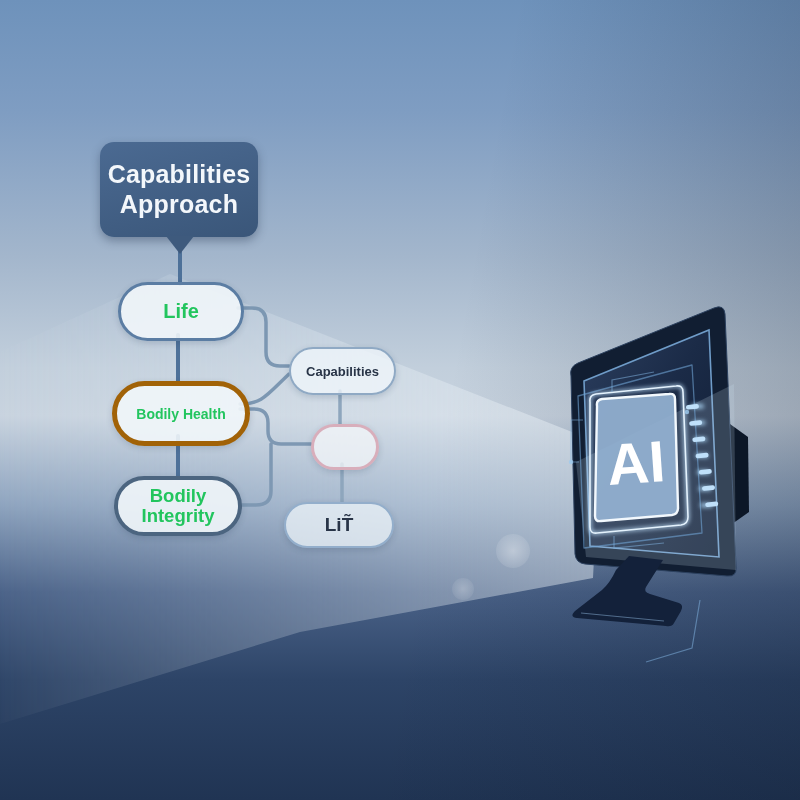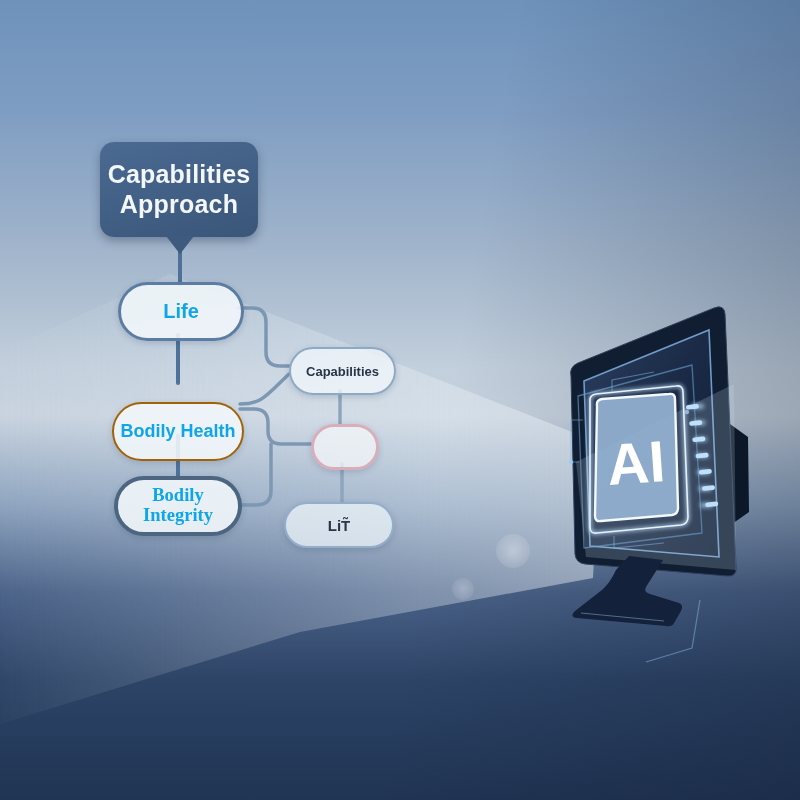--- a/index.html
+++ b/index.html
@@ -29,41 +29,41 @@
     background:radial-gradient(circle, rgba(255,255,255,0.35), rgba(255,255,255,0));
   }
   .dot-a{left:496px;top:534px;width:34px;height:34px;}
   .dot-b{left:452px;top:578px;width:22px;height:22px;opacity:.7;}
 
   svg.layer{position:absolute;left:0;top:0;width:800px;height:800px;}
 
   
   .node{
     position:absolute;display:flex;align-items:center;justify-content:center;
-    text-align:center;color:#0ea5e9;font-weight:bold;
+    text-align:center;color:#22c55e;font-weight:bold;
     box-shadow:0 2px 6px rgba(30,50,80,0.18);
   }
   .pill{border-radius:999px;background:rgba(241,246,250,0.9);}
   .root{
     left:100px;top:142px;width:158px;height:95px;border-radius:14px;
     background:linear-gradient(165deg,#4b6a92,#3a5679);
     color:#f3f7fb;font-size:25px;line-height:1.18;letter-spacing:.2px;
     box-shadow:0 4px 10px rgba(25,40,65,0.35);
   }
   .root .tail{
     position:absolute;left:66px;bottom:-17px;width:0;height:0;
     border-left:14px solid transparent;border-right:14px solid transparent;
     border-top:18px solid #3e5a7d;
   }
   .n-life{left:118px;top:282px;width:120px;height:53px;border:3.5px solid #5b7da3;font-size:20px;}
-  .n-bh{left:112px;top:381px;width:128px;height:55px;border:2px solid #a16207;font-size:18px;margin-top:21px;}
-  .n-bi{left:114px;top:476px;width:128px;height:60px;border:4px solid #4c6580;font-size:18.5px;line-height:1.08;padding:0 8px;box-sizing:border-box;font-family:Liberation Serif, serif;}
+  .n-bh{left:112px;top:381px;width:128px;height:55px;border:5px solid #a16207;font-size:14px;}
+  .n-bi{left:114px;top:476px;width:128px;height:60px;border:4px solid #4c6580;font-size:18.5px;line-height:1.08;padding:0 8px;box-sizing:border-box;}
   .n-cap{left:289px;top:347px;width:103px;height:44px;border:2.5px solid #8fa9c4;font-size:13px;font-weight:bold;color:#283447;background:rgba(240,246,251,0.78);}
   .n-pink{left:311px;top:424px;width:62px;height:40px;border:3px solid #d8aebb;background:rgba(244,247,250,0.75);}
-  .n-lit{left:284px;top:502px;width:106px;height:42px;border:2.5px solid #93aecb;font-size:15px;color:#283447;background:rgba(240,246,251,0.72);}
+  .n-lit{left:284px;top:502px;width:106px;height:42px;border:2.5px solid #93aecb;font-size:19px;color:#283447;background:rgba(240,246,251,0.72);}
 </style>
 </head>
 <body>
 
 <div class="stage">
 
   <div class="bg"></div>
   <div class="bg-shade"></div>
   <div class="beam"></div>
   <div class="glow-dot dot-a"></div>

